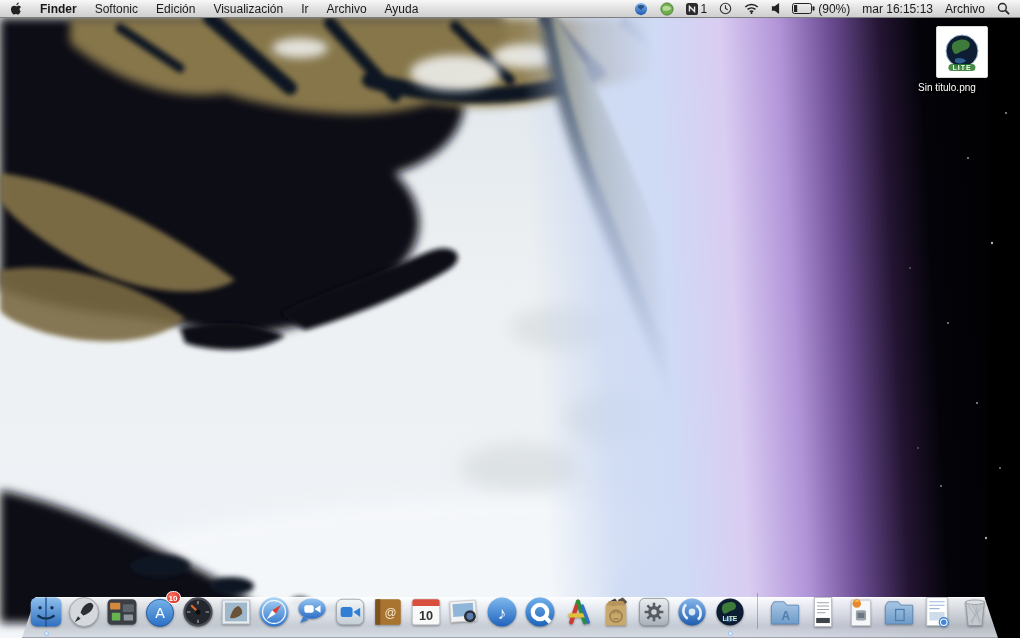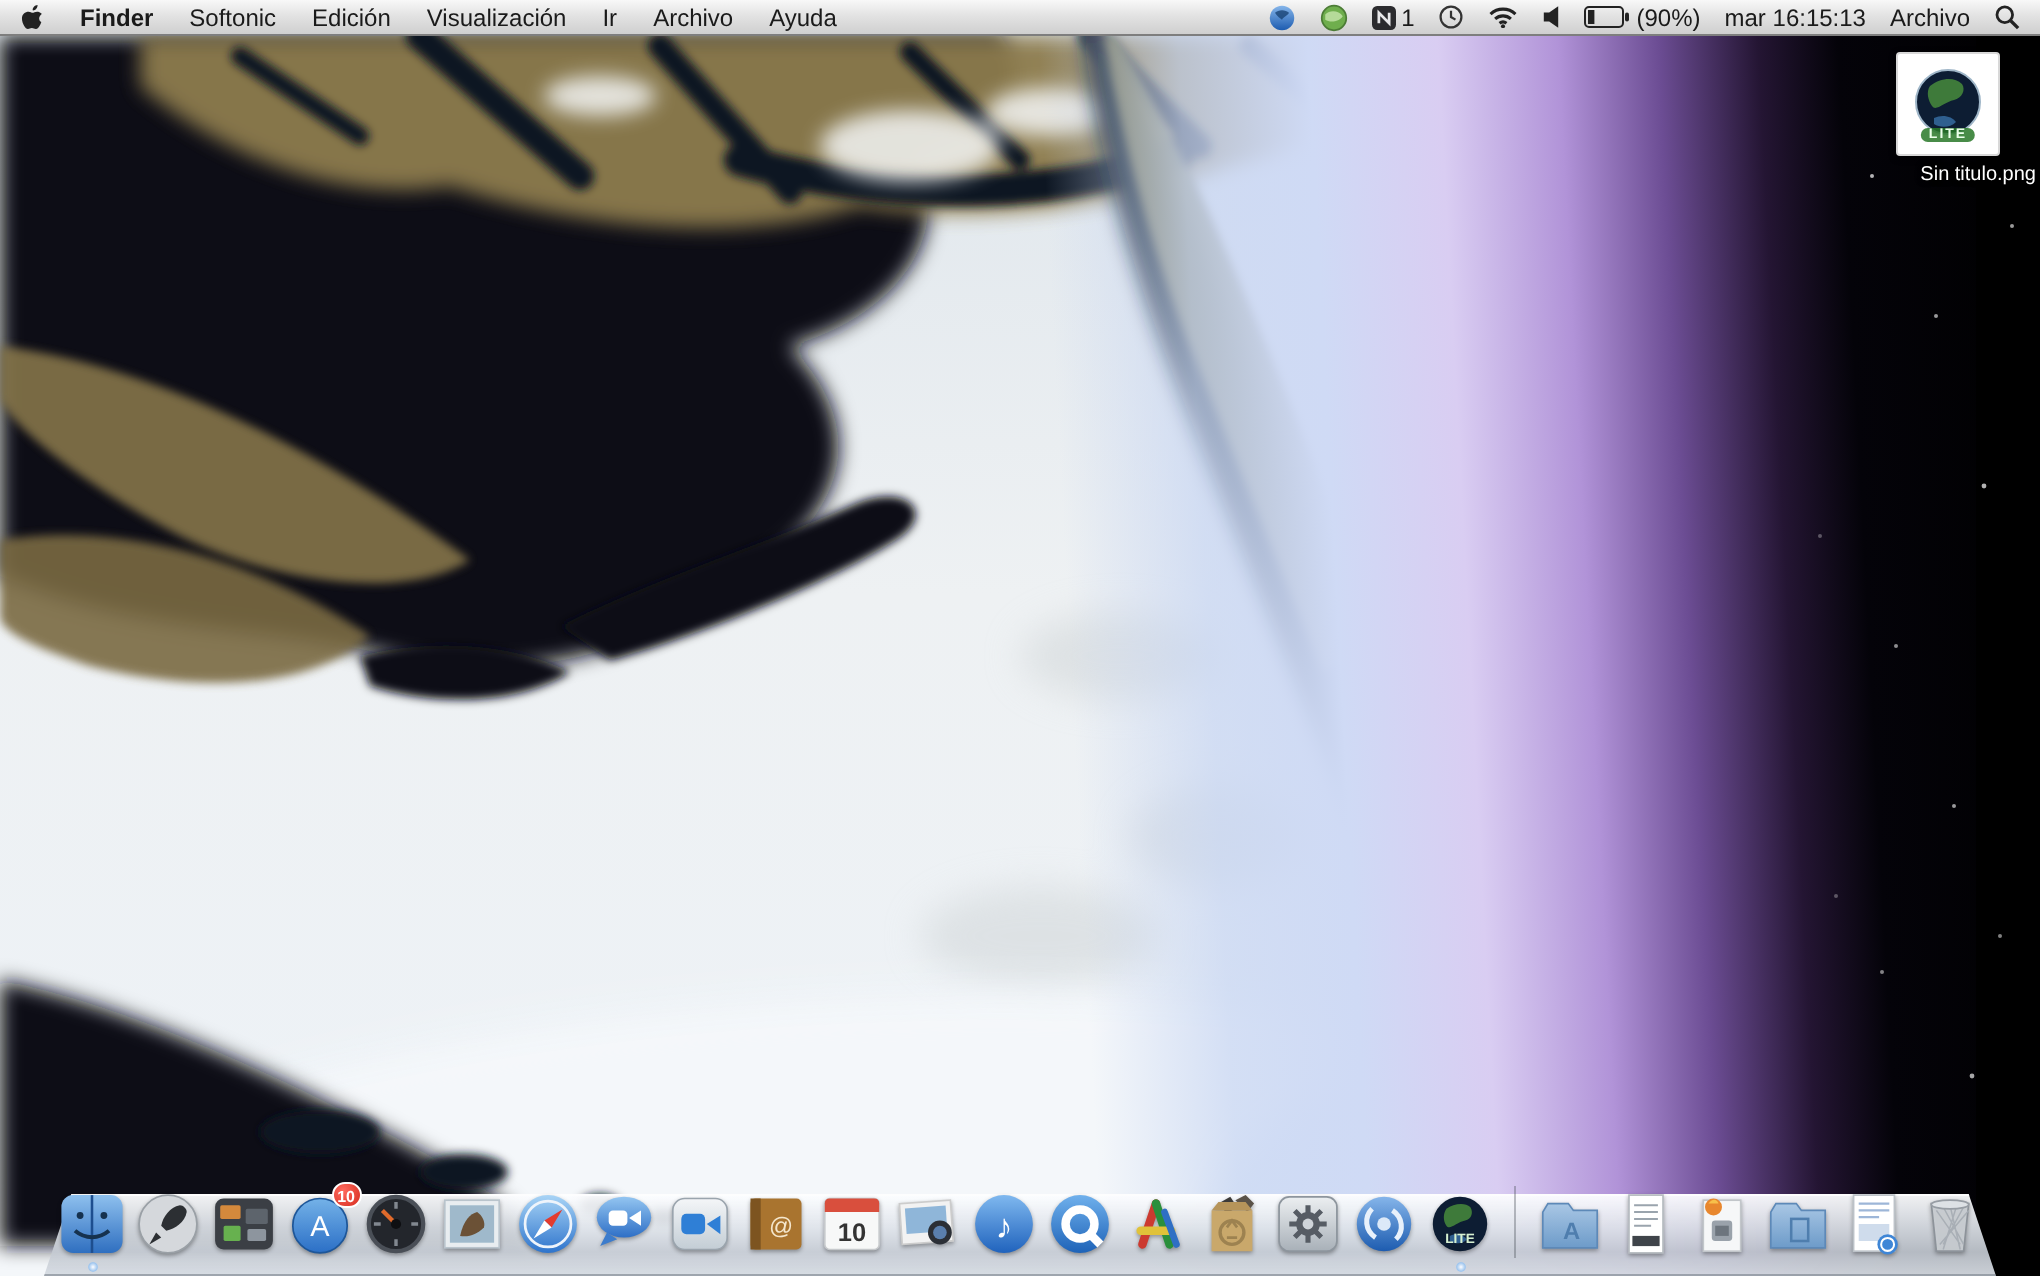--- a/index.html
+++ b/index.html
@@ -17,21 +17,21 @@
     display:flex;align-items:center;padding:0 10px;font-size:12px;color:#1a1a1a;z-index:30;}
   .apple{display:flex;align-items:center;margin-right:8px;cursor:default;}
   .menus{display:flex;align-items:center;height:100%;}
   .menu-item{padding:0 9px;line-height:18px;white-space:nowrap;cursor:default;}
   .menu-item.bold{font-weight:bold;}
   .status{margin-left:auto;display:flex;align-items:center;gap:12px;height:100%;}
   .status-item{display:flex;align-items:center;gap:3px;line-height:18px;white-space:nowrap;cursor:default;}
   .status-item svg{display:block;}
 
   
-  .desk-icon{position:absolute;top:26px;right:2px;width:88px;text-align:right;z-index:20;cursor:default;}
+  .desk-icon{position:absolute;top:26px;right:14px;width:88px;text-align:left;z-index:20;cursor:default;}
   .thumb{position:relative;width:50px;height:50px;margin:0 auto;background:#fff;border:1px solid #d8d8d8;
          border-radius:2px;box-shadow:0 1px 3px rgba(0,0,0,.6);display:flex;align-items:center;justify-content:center;}
   .thumb svg{display:block;}
   .lite{position:absolute;left:50%;transform:translateX(-50%);bottom:6px;font-size:7px;font-weight:bold;
         color:#eaffea;background:rgba(40,120,40,.85);border-radius:5px;padding:0 4px;letter-spacing:1px;}
   .fname{margin-top:4px;font-size:10px;color:#fff;text-shadow:0 1px 2px #000,0 0 3px #000;}
 
   
   .dock{position:absolute;left:0;right:0;bottom:0;height:56px;z-index:40;}
   .shelf{position:absolute;left:22px;right:22px;bottom:0;height:40px;

